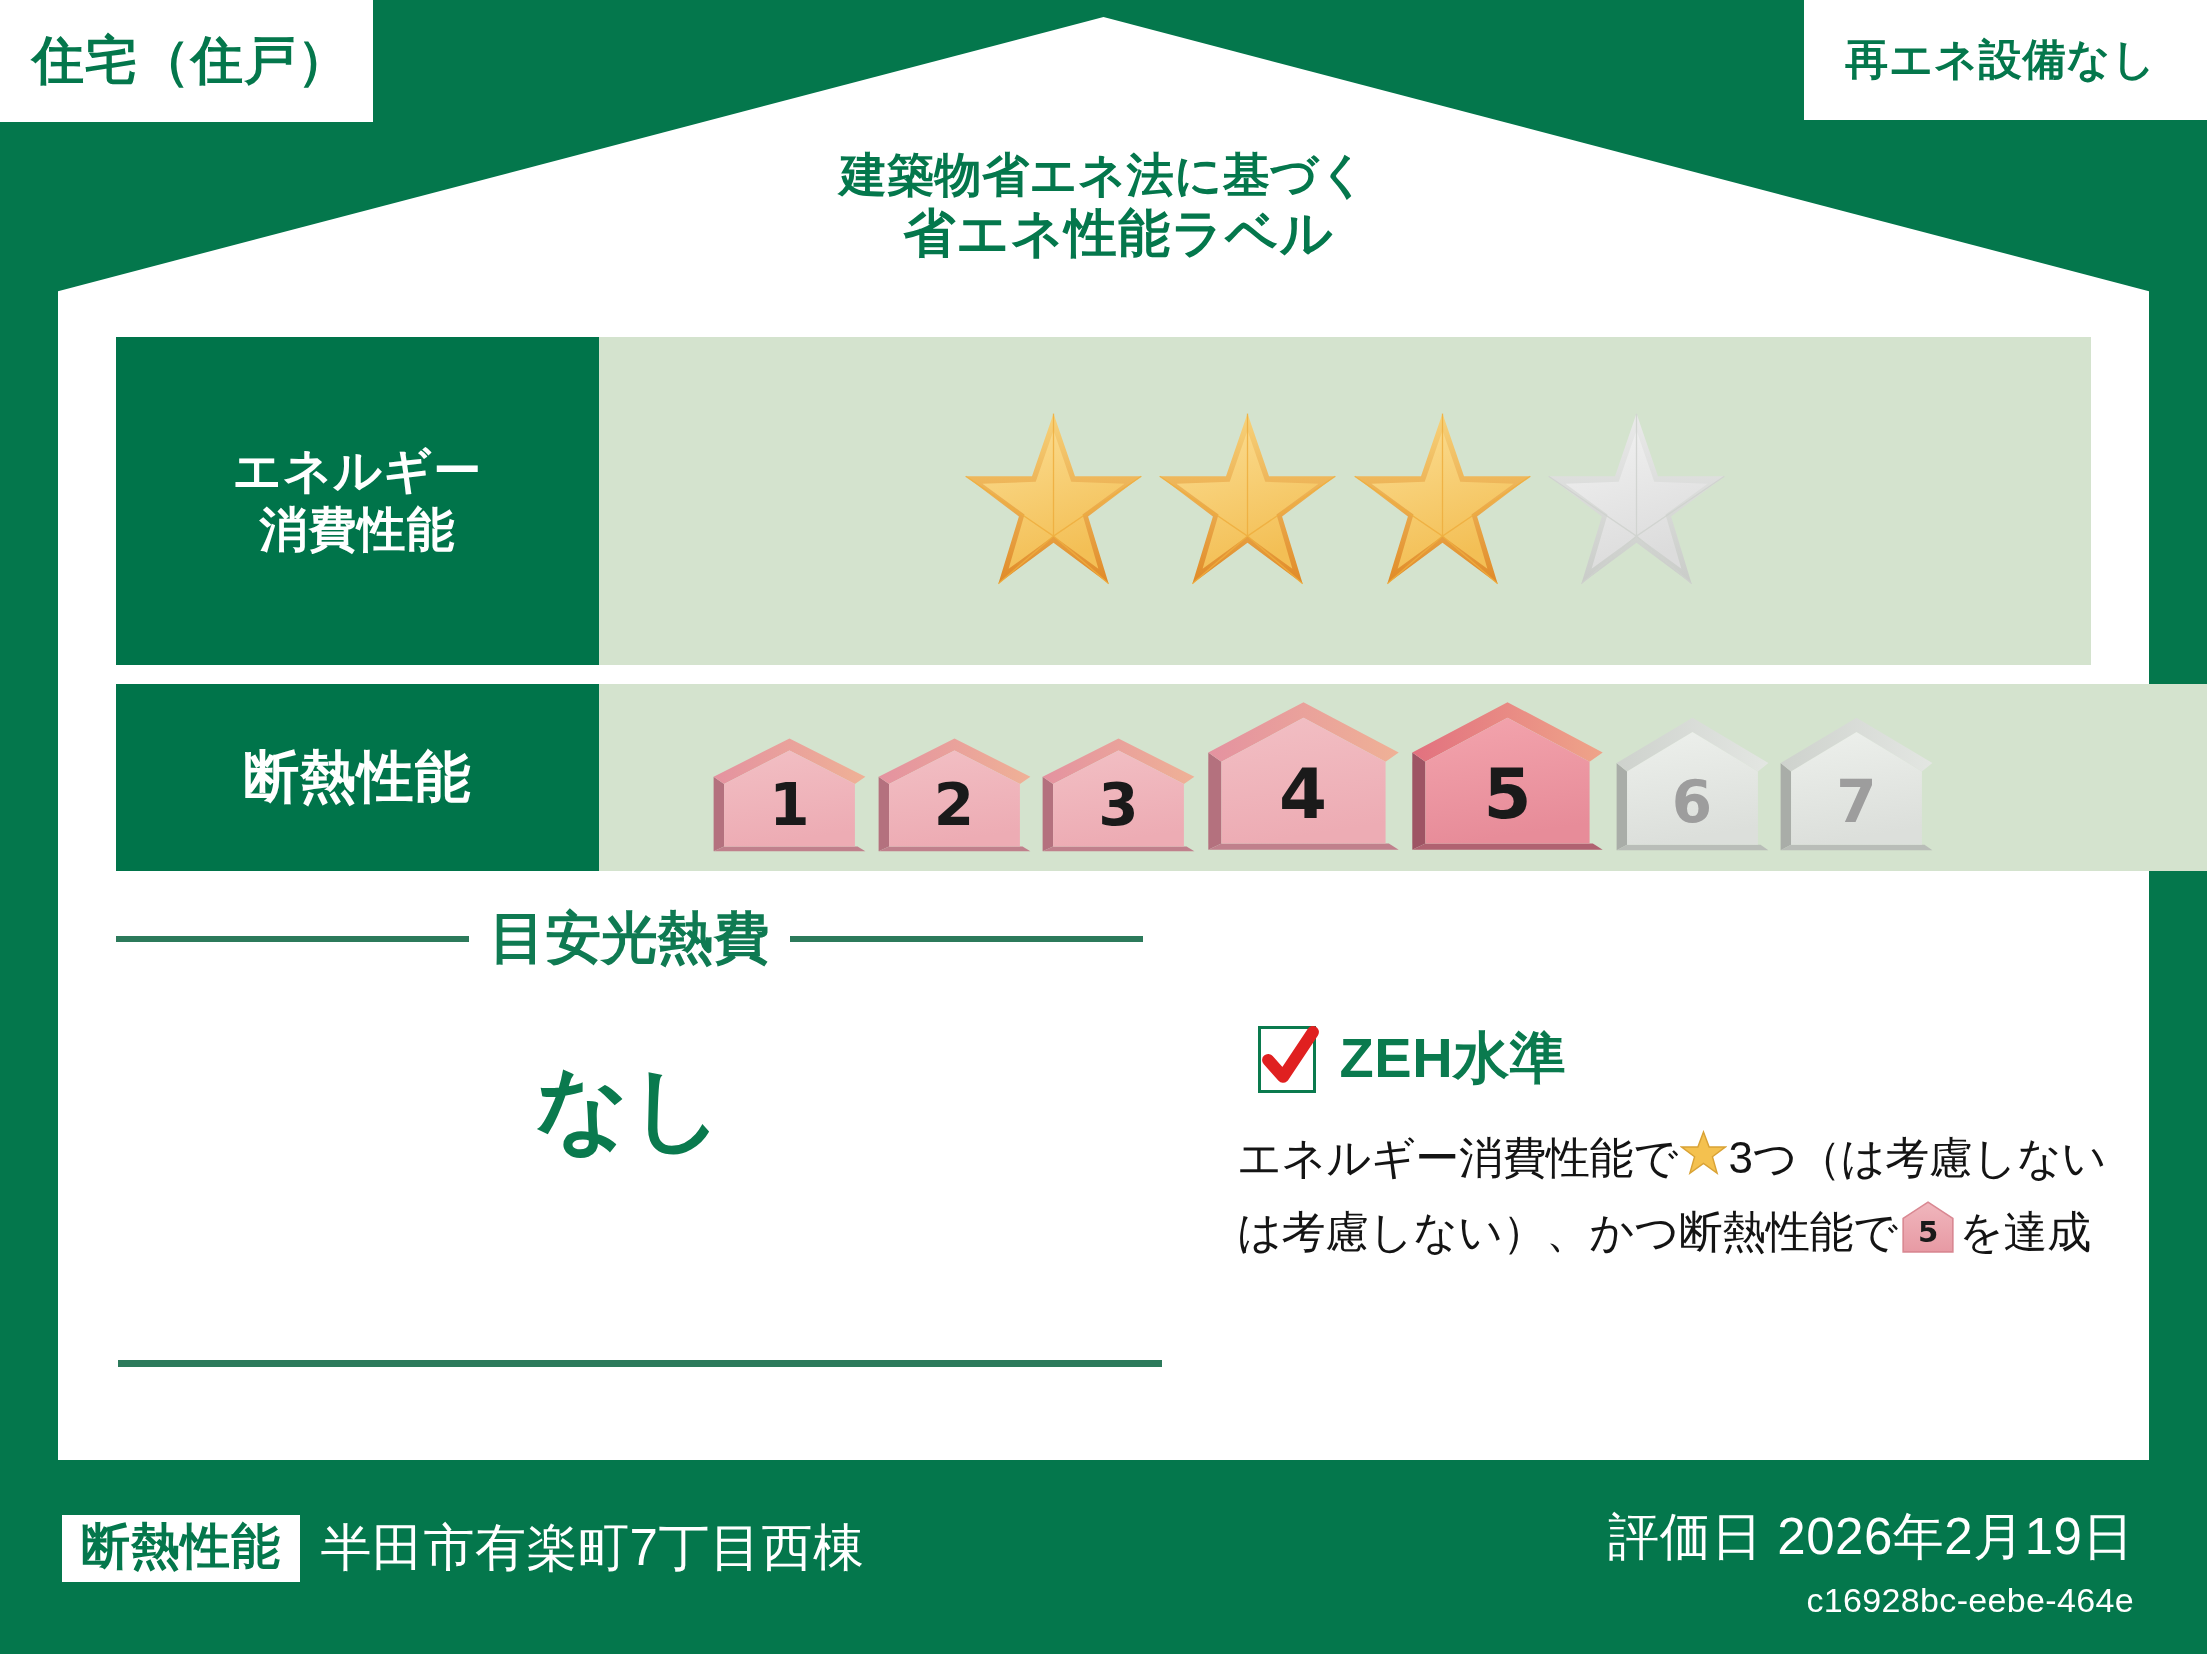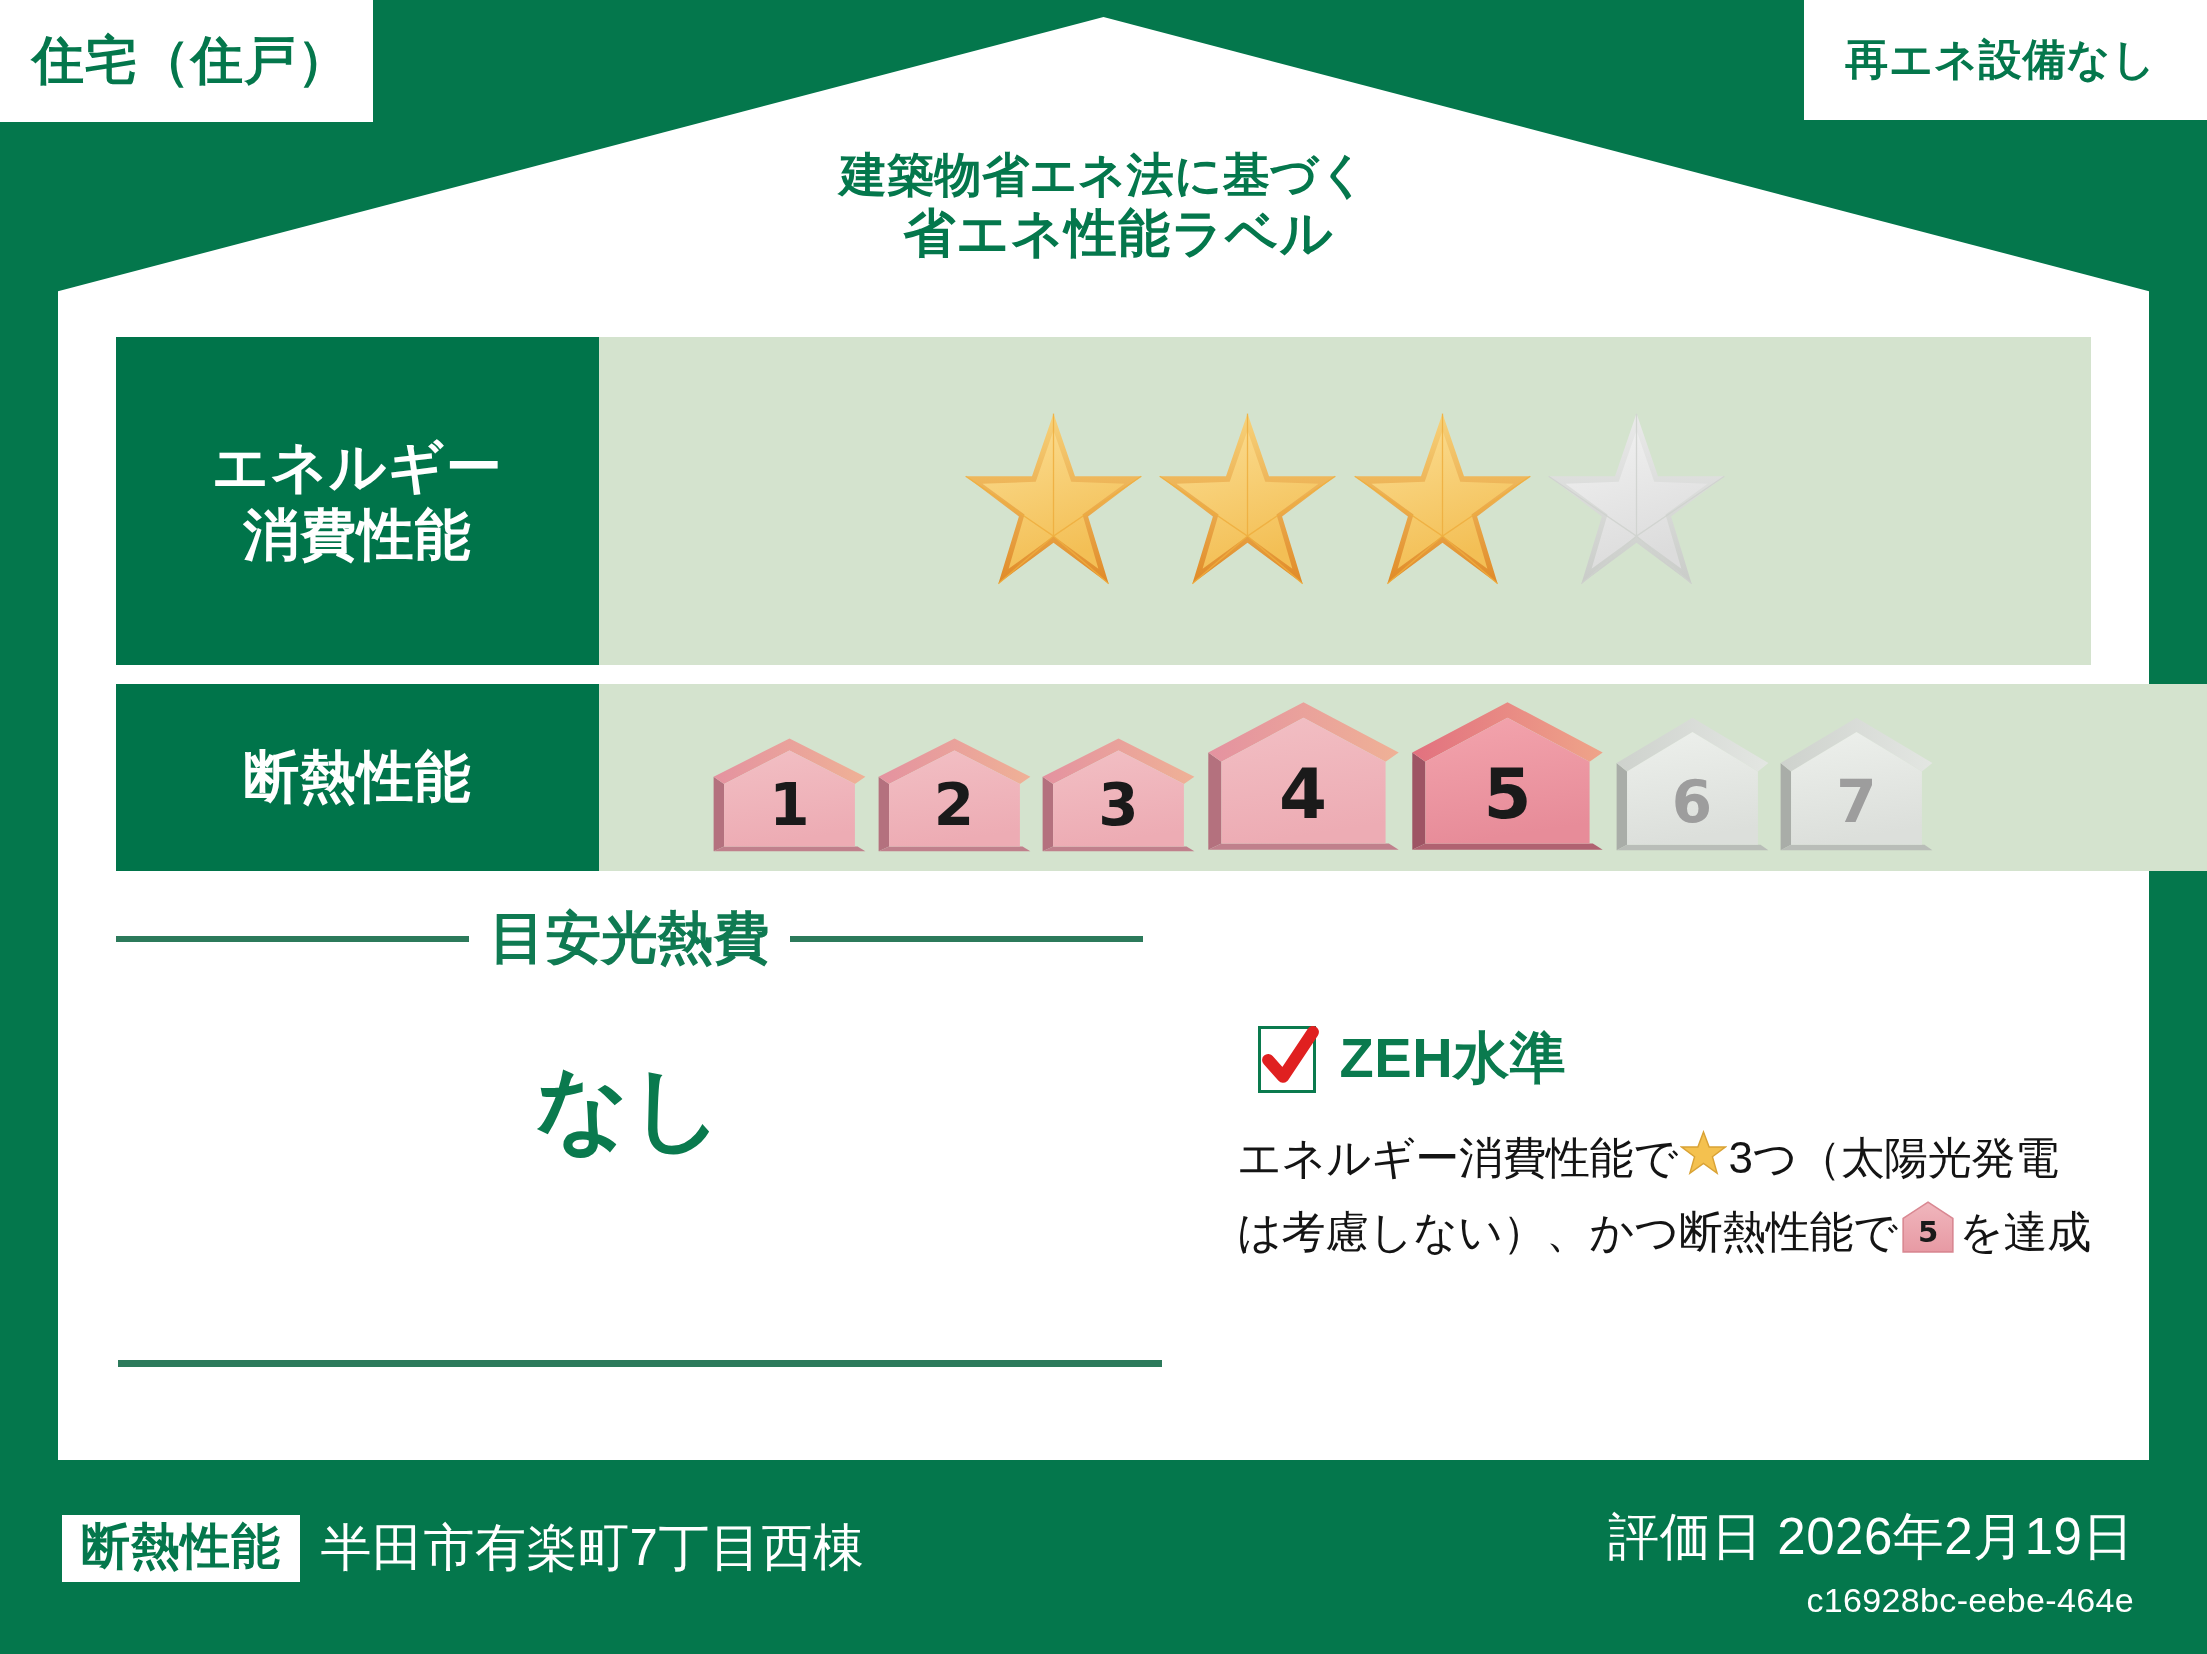--- a/index.html
+++ b/index.html
@@ -84,21 +84,21 @@
     background:#00744A;
     color:#ffffff;
     font-weight:bold;
     display:flex;
     flex-direction:column;
     align-items:center;
     justify-content:center;
     line-height:1.22;
     flex:0 0 auto;
     width:483px;
-    font-size:56px;
+    font-size:48px;
     letter-spacing:.02em;
   }
   #row-insul .perf-label{ font-size:56px; }
 
   .perf-body{
     flex:1 1 auto;
     display:flex;
     align-items:center;
     justify-content:center;
   }
@@ -476,21 +476,21 @@
       <span id="zeh-title">ZEH水準</span>
     </div>
 
     <div class="zeh-line" id="zeh-line1">
       <span>エネルギー消費性能で</span>
       <span class="inline-star">
         <svg width="47" height="47" viewBox="0 0 100 100" aria-hidden="true">
           <polygon points="50,4 62,36 97,36 69,57 79,92 50,71 21,92 31,57 3,36 38,36" fill="#F4C14F" stroke="#D9A235" stroke-width="3"></polygon>
         </svg>
       </span>
-      <span>3つ（太陽光発電</span>
+      <span>3つ（は考慮しない</span>
     </div>
 
     <div class="zeh-line" id="zeh-line2">
       <span>は考慮しない）、かつ断熱性能で</span>
       <span class="inline-house">
         <svg width="54" height="52" viewBox="0 0 100 96" aria-hidden="true" style="font-size:47px">
           <defs>
             <linearGradient id="ihg" x1="0" y1="0" x2="0" y2="1">
               <stop offset="0%" stop-color="#F0B6BD"></stop>
               <stop offset="100%" stop-color="#E79AA4"></stop>

